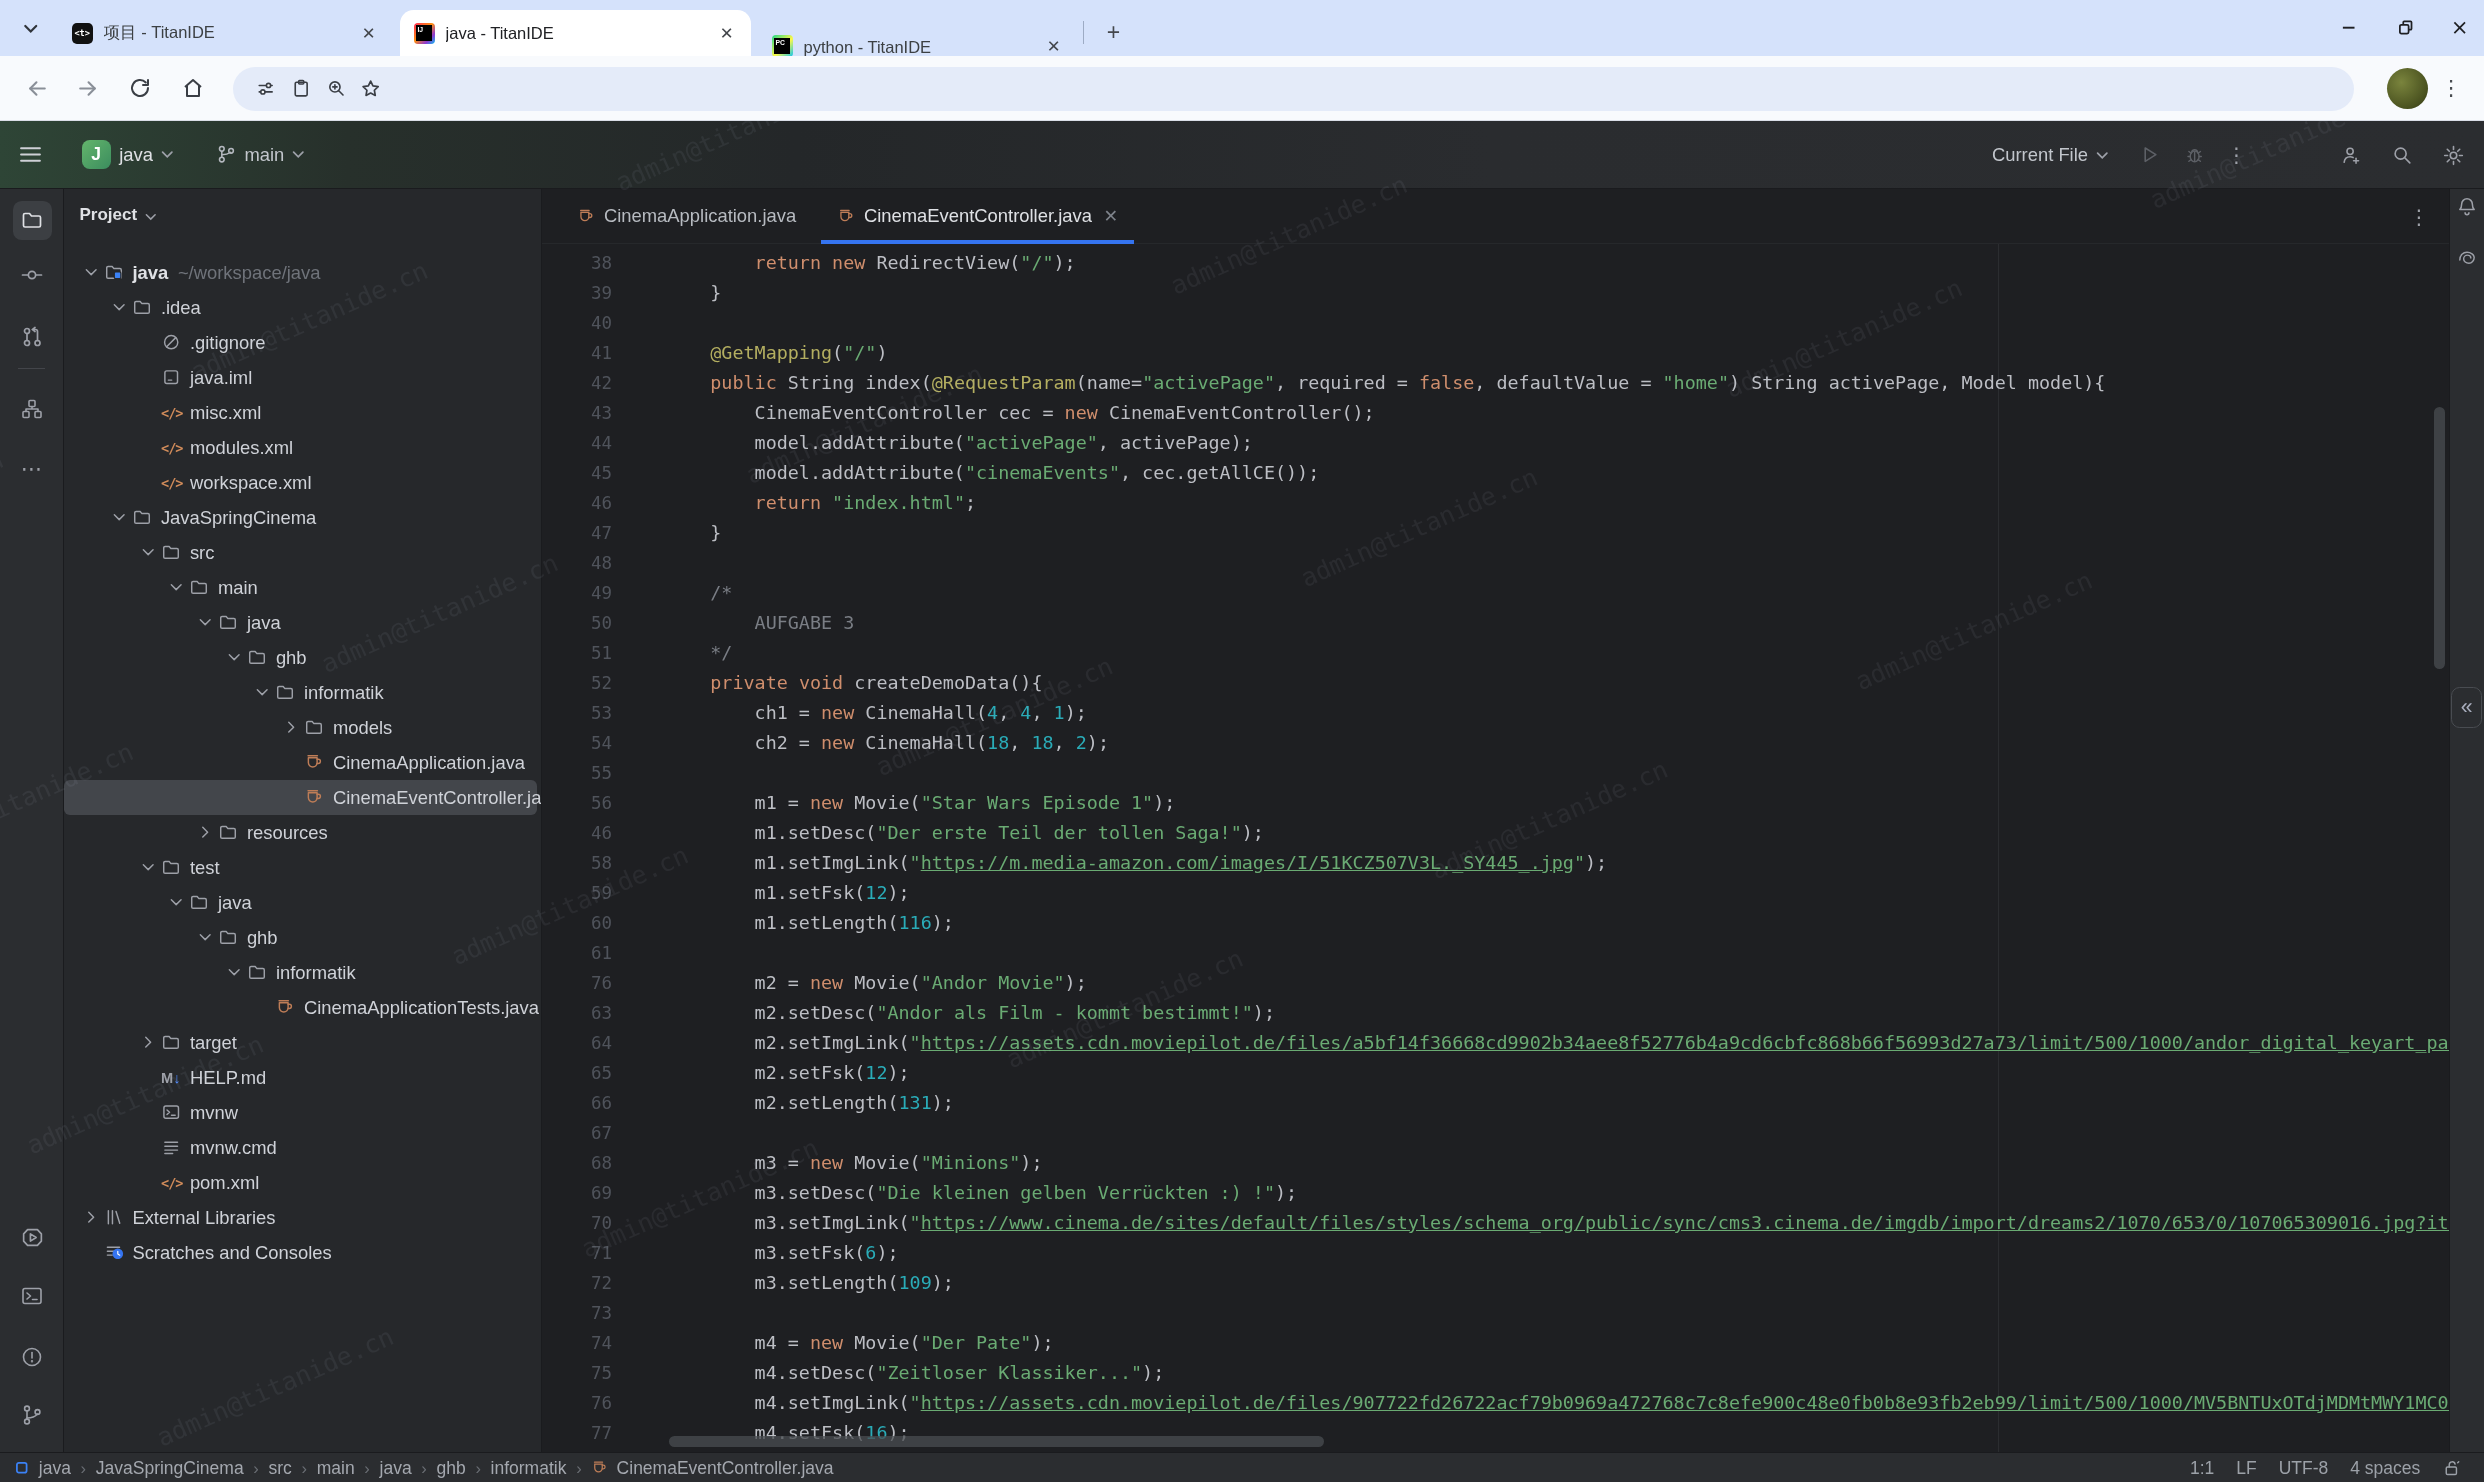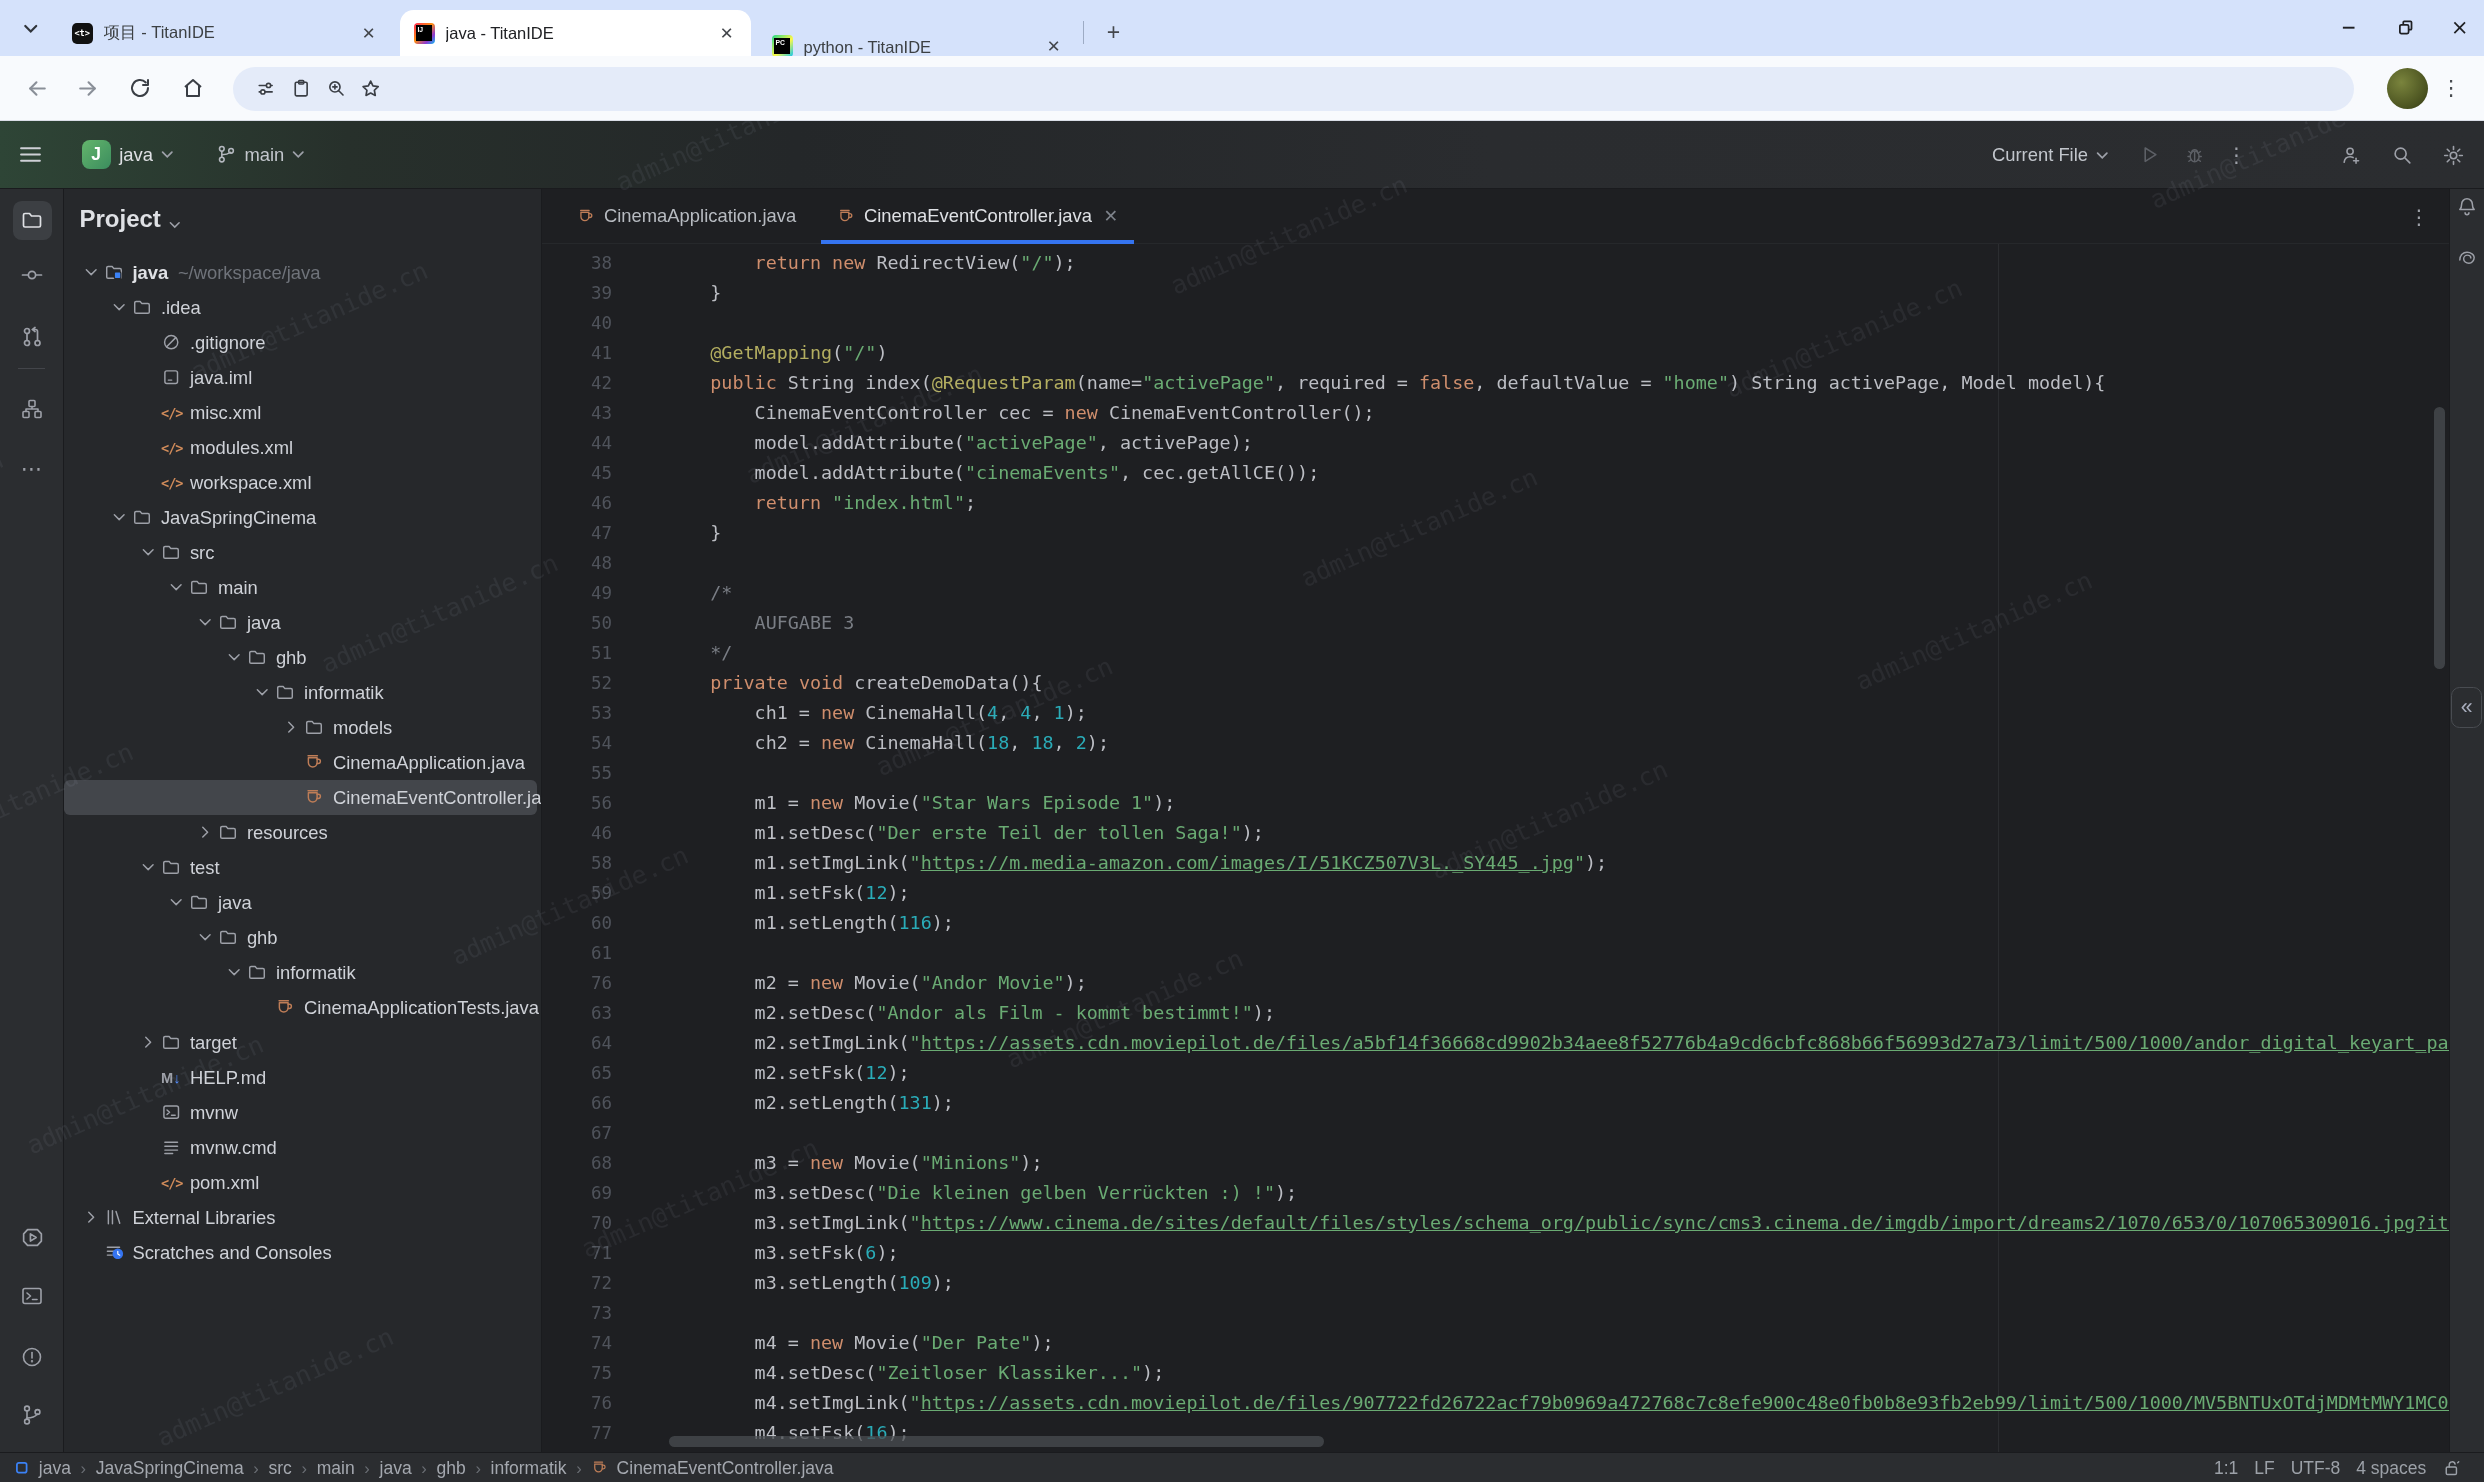--- a/index.html
+++ b/index.html
@@ -46,21 +46,21 @@
   .hright{position:absolute;right:0;top:0;height:68px;display:flex;align-items:center;}
 
   
   .actbar{position:absolute;left:0;top:68px;bottom:31px;width:64px;background:#2B2D30;border-right:1px solid #1A1B1E;}
   .abtn{position:absolute;left:12.6px;width:39px;height:39px;border-radius:8.7px;display:flex;align-items:center;justify-content:center;}
   .abtn.active{background:#3C3F43;}
   .abdiv{position:absolute;left:18.4px;width:27px;height:1px;background:#43454A;}
 
   
   .panel{position:absolute;left:64px;top:68px;bottom:31px;width:477px;background:#26282B;overflow:hidden;}
-  .panelhead{display:flex;align-items:flex-end;padding:15.5px 0 0 15.5px;color:#DFE1E5;font-size:24px;font-weight:700;}
+  .panelhead{display:flex;align-items:flex-end;padding:15.5px 0 0 15.5px;color:#DFE1E5;font-size:17px;font-weight:700;}
   .tree{position:absolute;left:0;right:0;top:66px;}
   .trow{display:flex;align-items:center;height:35px;color:#CFD2D8;font-size:18.4px;white-space:nowrap;}
   .trow.sel{background:#43464B;border-radius:5.8px;margin-right:3.9px;}
   .tchev{width:23px;flex:0 0 auto;display:flex;align-items:center;}
   .ticon{width:27px;flex:0 0 auto;display:flex;align-items:center;}
   .tlabel{margin-left:1.9px;}
   .tlabel.b{font-weight:700;color:#DFE1E5;}
   .tsuffix{color:#6F737A;margin-left:9.7px;}
   .xmlglyph{color:#D08B5A;font:700 13.6px "DejaVu Sans Mono",monospace;letter-spacing:-1px;}
   .mdglyph{font:700 14.6px "Liberation Sans",sans-serif;color:#9DA0A8;}
@@ -91,21 +91,21 @@
   .rbtn{position:absolute;left:50%;transform:translateX(-50%);width:31px;height:31px;display:flex;align-items:center;justify-content:center;}
   .collapse{position:absolute;right:1.9px;top:566px;width:31px;height:41px;border:1px solid #494C51;border-radius:8.7px;background:#2B2D30;
     color:#A8ADBD;font-size:21.3px;display:flex;align-items:center;justify-content:center;z-index:6;}
 
   
   .statusbar{position:absolute;left:0;right:0;bottom:0;height:31px;background:#2B2D30;border-top:1px solid #1A1B1E;
     display:flex;align-items:center;color:#9CA1A8;font-size:17.5px;}
   .crumbs{display:flex;align-items:center;margin-left:13.6px;white-space:nowrap;}
   .crumb{color:#A4A8AF;}
   .csep{color:#696D73;margin:0 9.7px;font-size:16.5px;}
-  .sright{position:absolute;right:21.3px;display:flex;align-items:center;gap:16px;}
+  .sright{position:absolute;right:21.3px;display:flex;align-items:center;gap:22px;}
 
   
   .wm{position:absolute;left:-340px;top:-194px;width:3493px;height:2329px;transform:rotate(-24deg);
      display:flex;flex-wrap:wrap;gap:291px 209px;align-content:flex-start;pointer-events:none;z-index:40;
      opacity:.065;color:#C9D3E8;font:25px "DejaVu Sans Mono",monospace;}
   svg{display:block;}
 </style>
 </head>
 <body>
 

